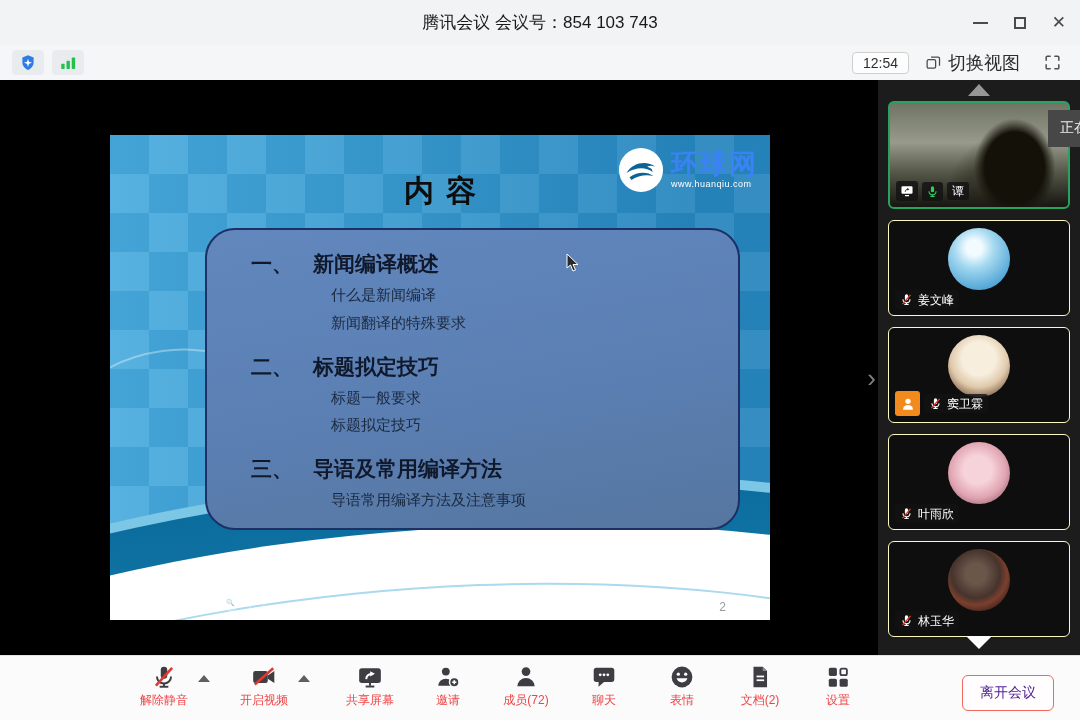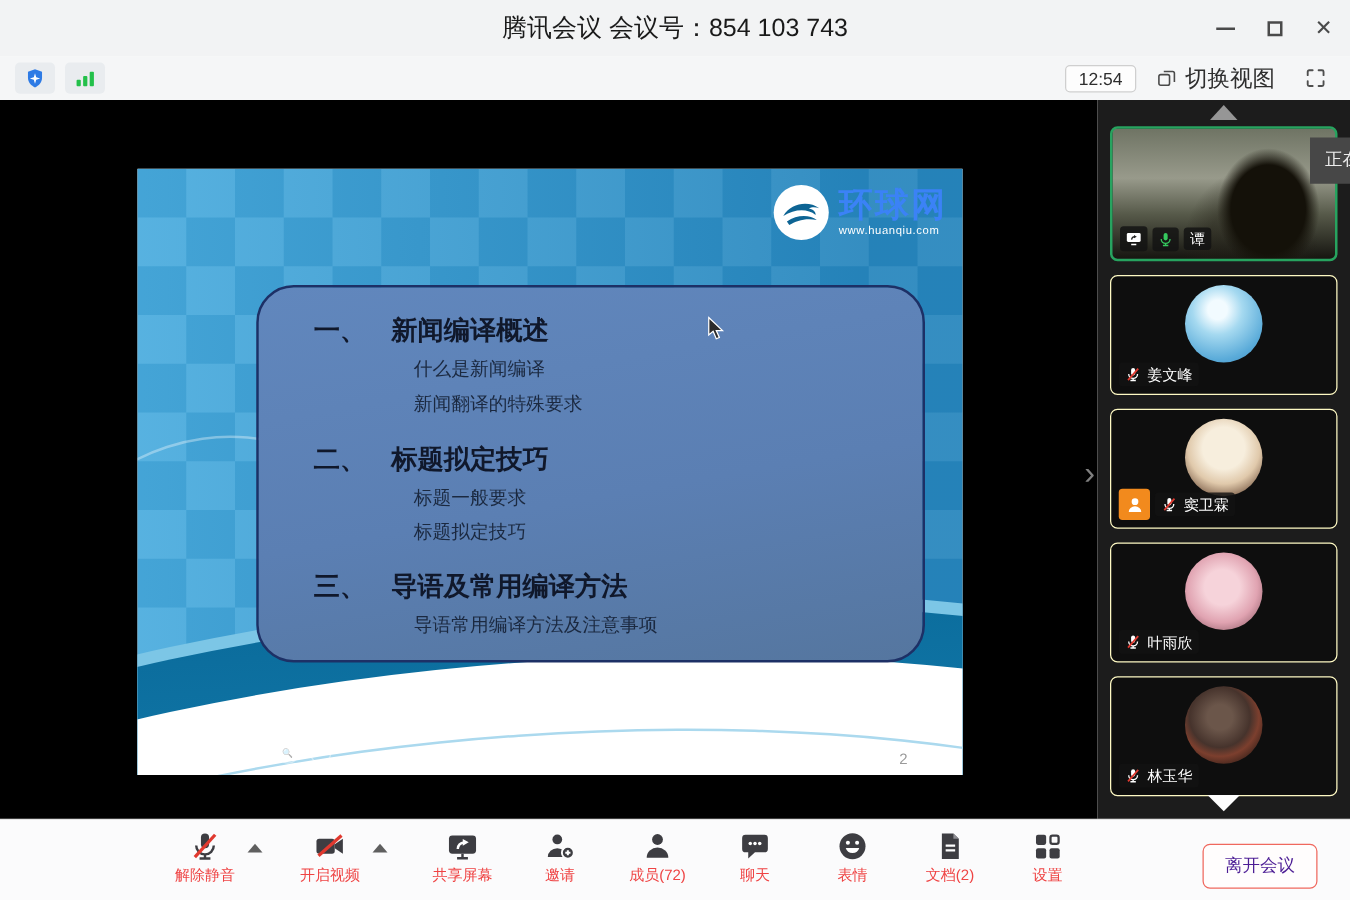--- a/index.html
+++ b/index.html
@@ -2,21 +2,21 @@
 <html><head>
 <meta charset="utf-8">
 <style>
   * { margin:0; padding:0; box-sizing:border-box; }
   html,body { width:1080px; height:720px; overflow:hidden; background:#000; }
   body { font-family:"Liberation Sans", sans-serif; position:relative; }
   .app { width:1080px; height:720px; display:flex; flex-direction:column; background:#fff; }
 
   
   .titlebar { height:45px; background:#f2f3f4; display:flex; align-items:center; justify-content:center; position:relative; flex:none; }
-  .titlebar .title { font-size:20px; color:#1a1a1a; }
+  .titlebar .title { font-size:17px; color:#1a1a1a; }
   .win-controls { position:absolute; right:14px; top:0; height:45px; display:flex; align-items:center; gap:26px; }
   .wc-min { width:15px; height:2px; background:#4a4a4a; }
   .wc-max { width:12px; height:12px; border:2px solid #4a4a4a; }
   .wc-close { font-size:17px; color:#4a4a4a; line-height:1; }
 
   
   .statusbar { height:35px; background:#f5f6f7; display:flex; align-items:center; padding:0 12px; gap:8px; flex:none; }
   .chip { height:25px; min-width:32px; background:#e9ecef; border-radius:4px; display:flex; align-items:center; justify-content:center; }
   .statusbar .spacer { flex:1; }
   .time-box { border:1px solid #cfcfcf; background:#fdfdfd; border-radius:4px; padding:2px 10px; font-size:14px; color:#2e2e2e; }
@@ -152,20 +152,21 @@
         <span class="sparkle" style="left:150px; top:305px; width:7px; height:7px;"></span>
         <span class="sparkle" style="left:118px; top:352px; width:4px; height:4px;"></span>
         <span class="sparkle" style="left:168px; top:380px; width:6px; height:6px;"></span>
         <span class="sparkle" style="left:140px; top:420px; width:4px; height:4px;"></span>
 
         <div class="cap cap-light"></div>
         <div class="cap cap-teal"></div>
         <div class="cap cap-white"></div>
         <div class="arc-light"></div>
 
+        <div class="slide-title">内容</div>
 
         <div class="logo">
           <svg viewBox="0 0 48 48" width="46" height="46">
               <circle cx="24" cy="24" r="23" fill="#fff"></circle>
               <path d="M9 27 c6.5-11 21-13 30-6.5 c-3.5-1.2-6.5-1-8.6.2 c4.2 1 5.6 3 5.6 5.3 c-7-5.5-17.5-5-27 1 z" fill="#0d6494"></path>
               <path d="M12 31.5 c8.5-6 19-6 25-1.2 c-8.5-2-17 .2-23 4.2 z" fill="#0d6494"></path>
             </svg>
           <div class="logo-text">
             <span class="logo-name">环球网</span>
             <span class="logo-url">www.huanqiu.com</span>

